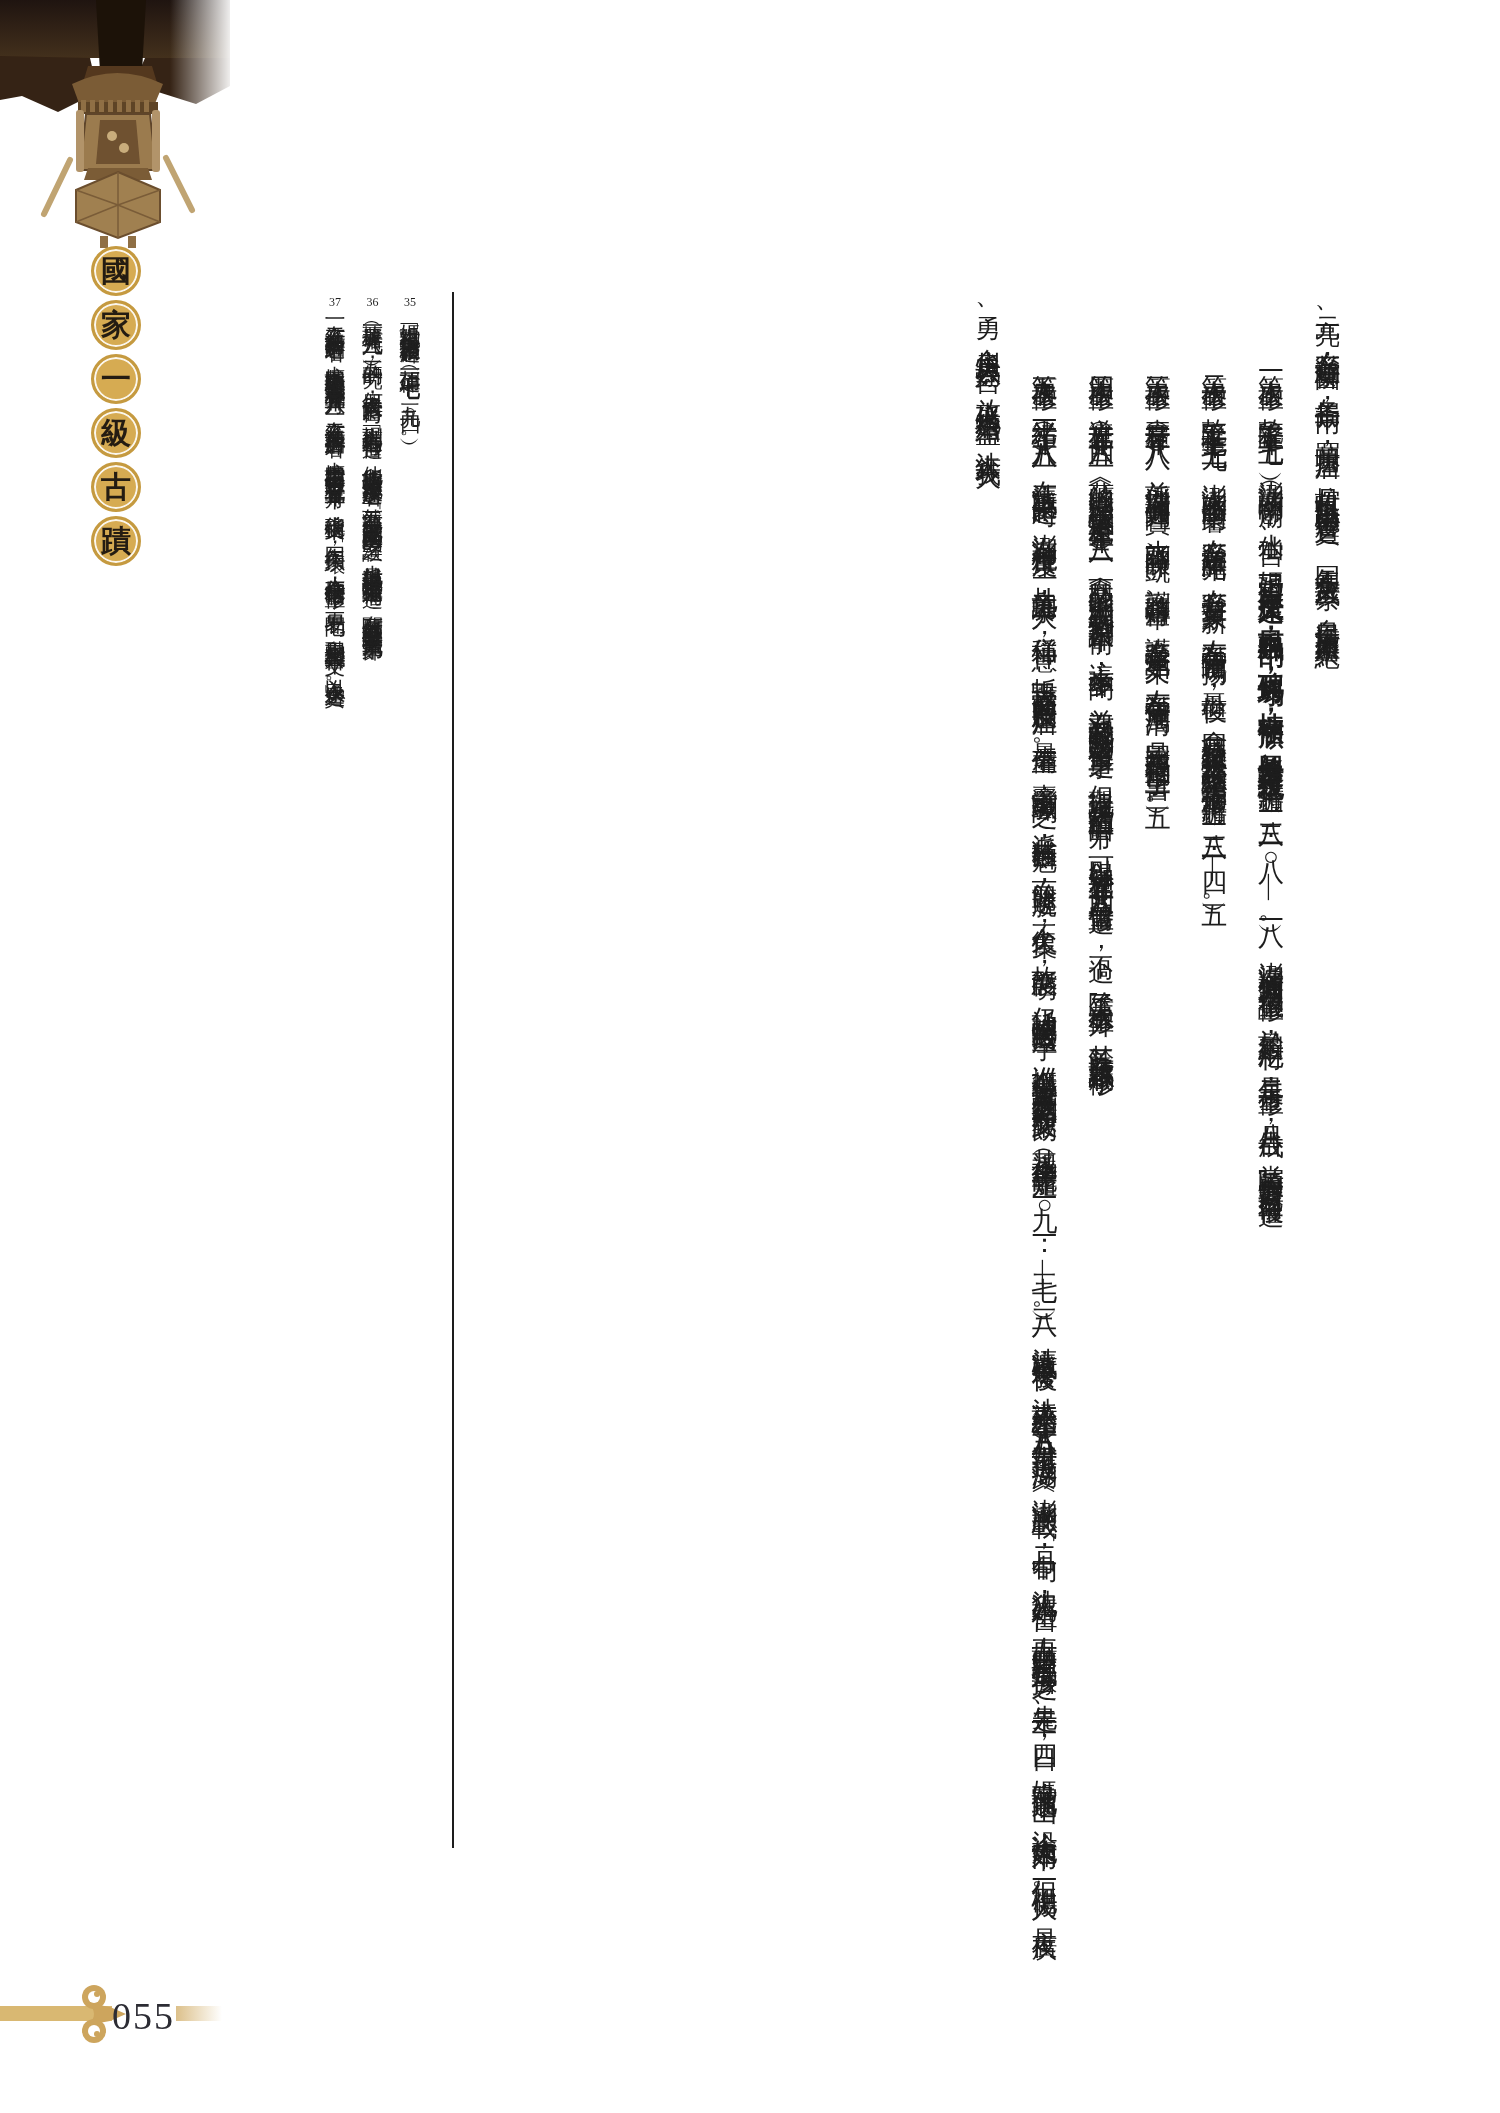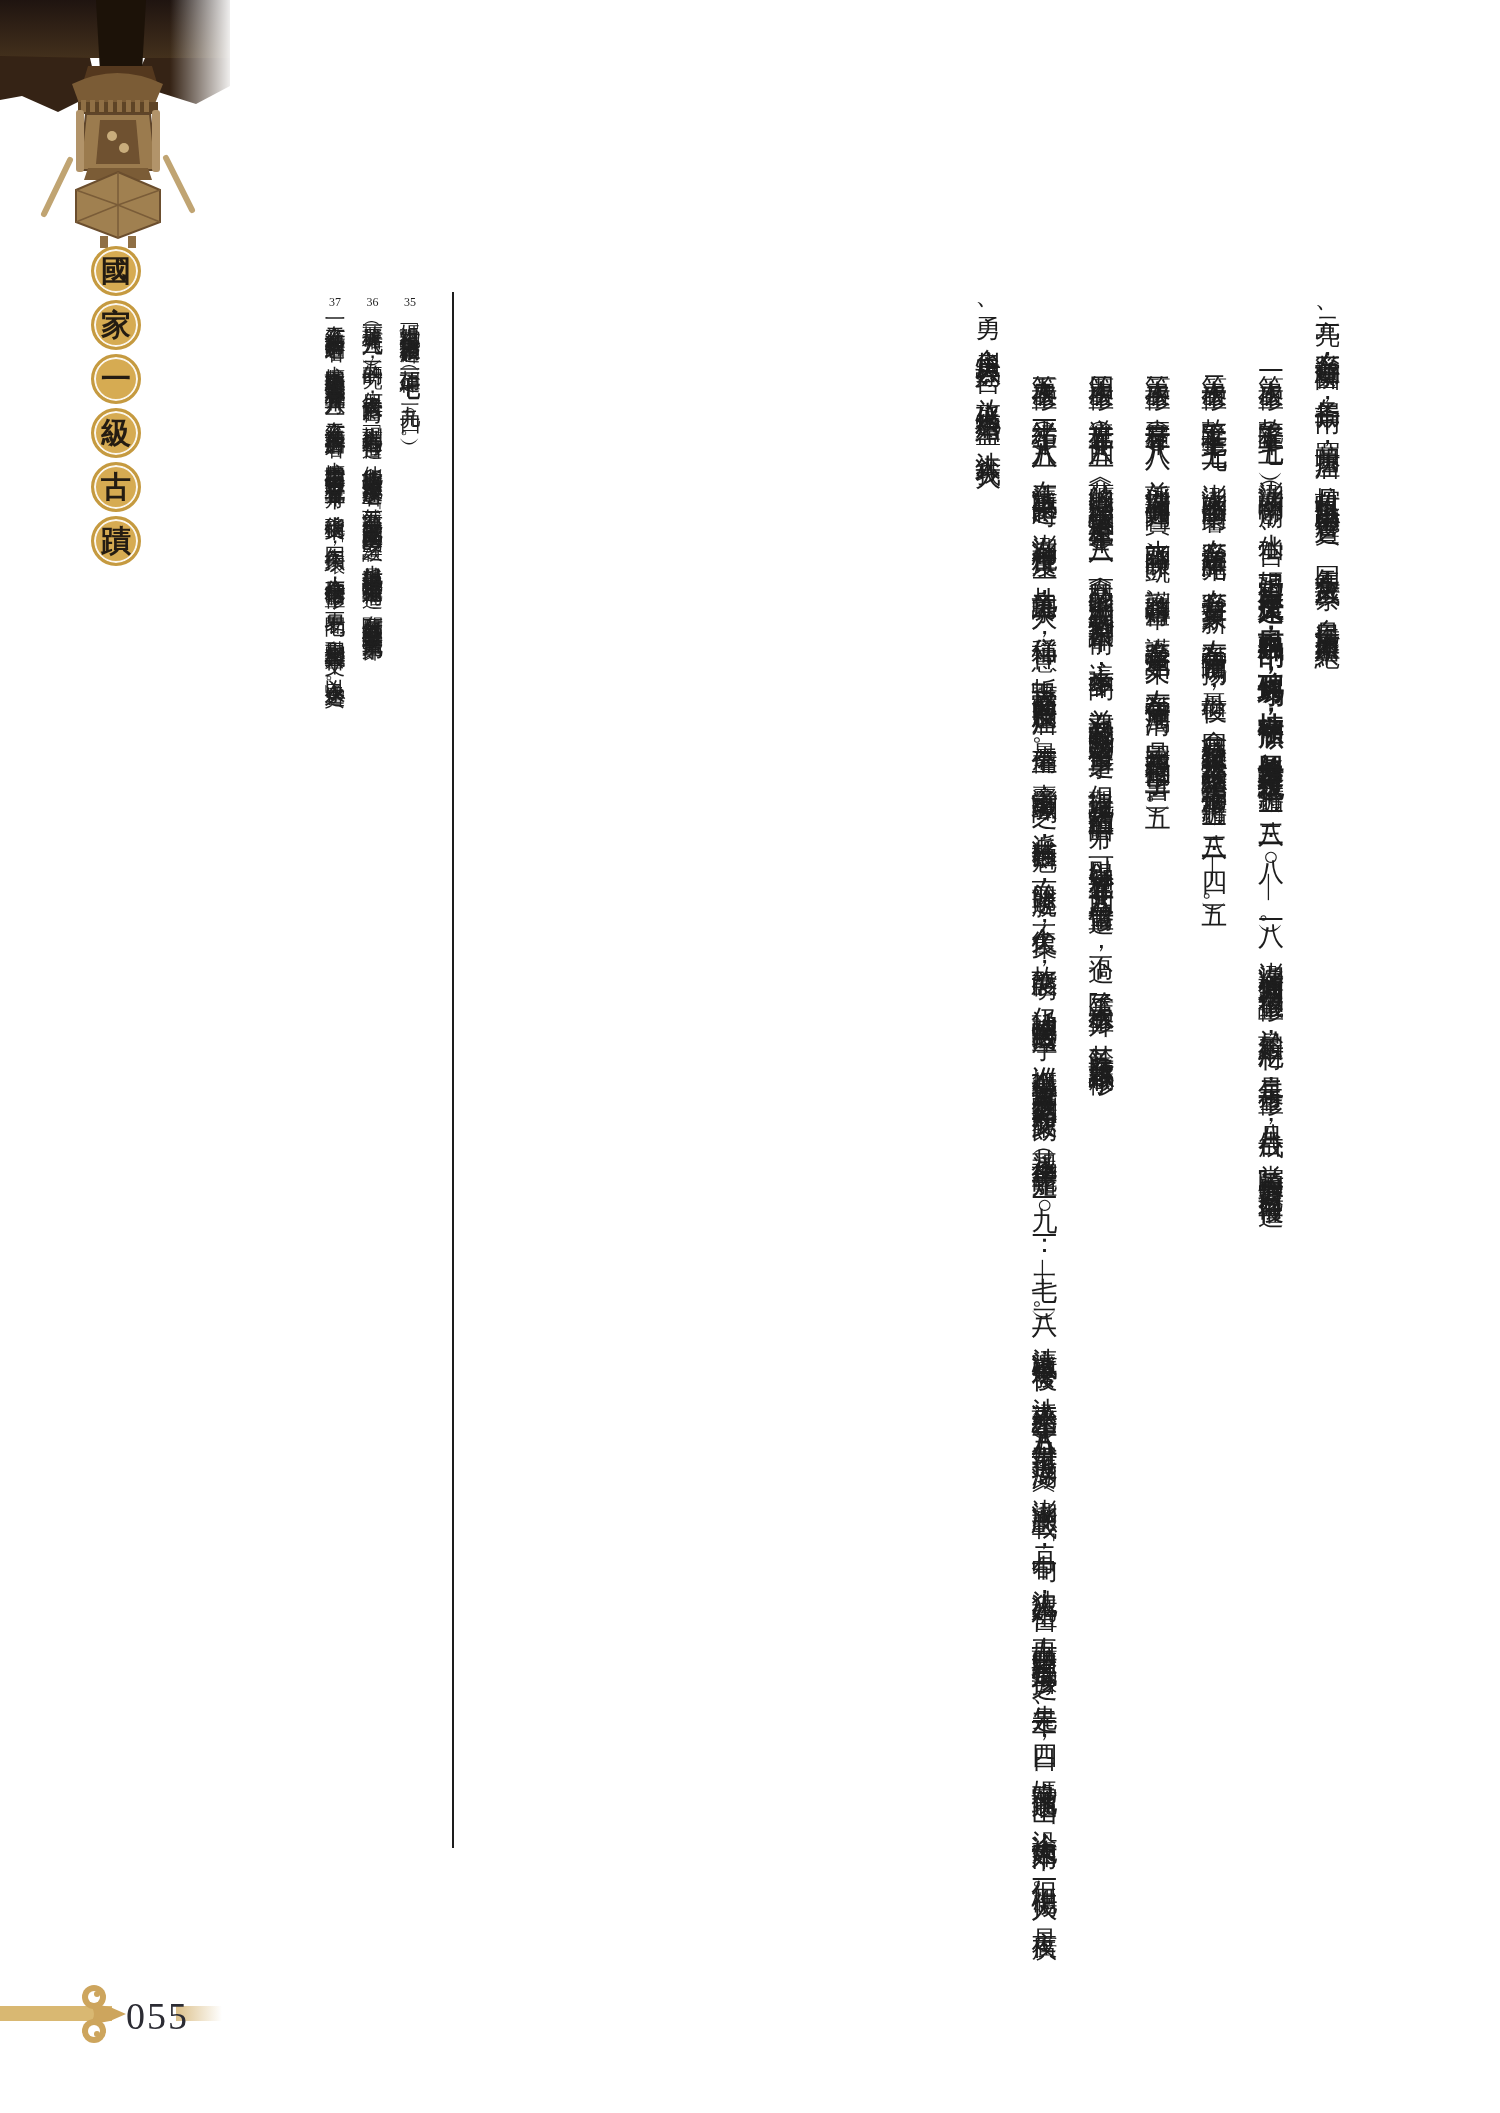--- a/index.html
+++ b/index.html
@@ -66,21 +66,21 @@
     background:#d9b872;
   }
   .footer-fade{
     position:absolute;left:176px;top:2006px;width:46px;height:15px;
     background:linear-gradient(to right,#dcc08a,rgba(220,192,138,0));
   }
   .ornament{
     position:absolute;left:80px;top:1983px;width:50px;height:62px;
   }
   .page-number{
-    position:absolute;left:126px;top:1994px;
+    position:absolute;left:112px;top:1994px;
     font-size:38px;color:#2c2c34;letter-spacing:2px;
     font-family:"Liberation Serif","DejaVu Serif",serif;
   }
 </style>
 </head>
 <body>
 
 <div class="photo">
   <svg width="235" height="248" viewBox="0 0 235 248">
     <defs>

